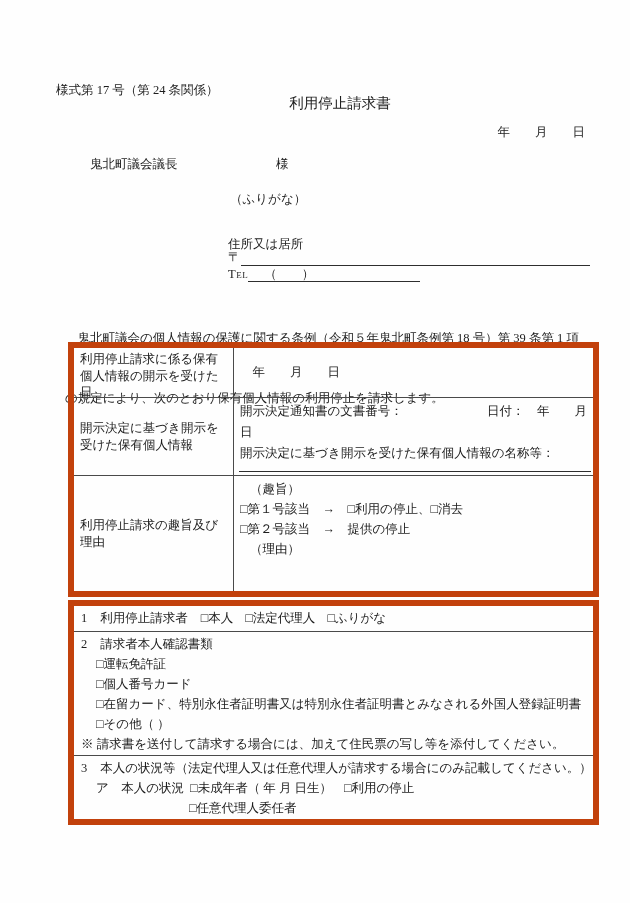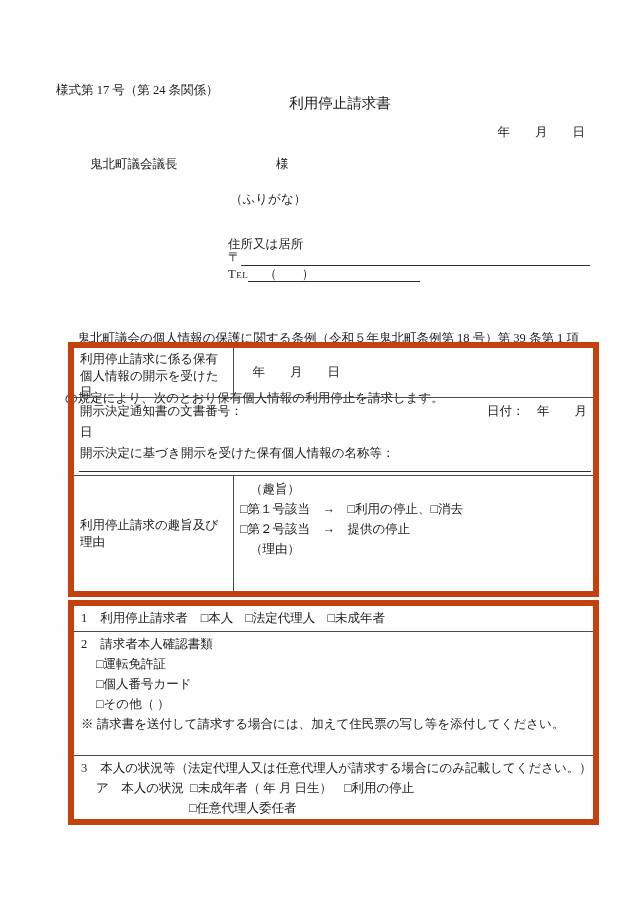--- a/index.html
+++ b/index.html
@@ -97,20 +97,21 @@
   </div>
 
   <div class="box box1">
     <div class="trow h50">
       <div class="lcell top">利用停止請求に係る保有個人情報の開示を受けた日</div>
       <div class="rcell middle">
           <span class="cline">　年　　月　　日</span>
         </div>
     </div>
     <div class="trow h78">
+      <div class="lcell">開示決定に基づき開示を受けた保有個人情報</div>
       <div class="rcell">
         <div class="flexline">
           <span>開示決定通知書の文書番号：</span>
           <span>日付：　年　　月</span>
         </div>
         <div class="cline">日</div>
         <div class="cline">開示決定に基づき開示を受けた保有個人情報の名称等：</div>
         <div class="cell-underline"></div>
       </div>
     </div>
@@ -124,29 +125,30 @@
       </div>
     </div>
   </div>
 
   <div class="box box2">
     <div class="crow h26">
       <span class="gap-r">1</span>
       <span class="gap-r">利用停止請求者</span>
       <span class="opt">□本人</span>
       <span class="opt">□法定代理人</span>
-      <span class="opt">□未成年者</span>
+      <span class="opt">□ふりがな</span>
     </div>
     <div class="crow h124">
       <div class="cline2 pad1 inline-flex-line">
         <span class="gap-r">2</span>
         <span>請求者本人確認書類</span>
       </div>
       <div class="cline2 pad2">□運転免許証</div>
       <div class="cline2 pad2">□個人番号カード</div>
+      <div class="cline2 pad2">□在留カード、特別永住者証明書又は特別永住者証明書とみなされる外国人登録証明書</div>
       <div class="cline2 pad2">□その他（ ）</div>
       <div class="cline2 pad1">※ 請求書を送付して請求する場合には、加えて住民票の写し等を添付してください。</div>
     </div>
     <div class="crow h63 last">
       <div class="cline2 pad1 inline-flex-line">
         <span class="gap-r">3</span>
         <span>本人の状況等（法定代理人又は任意代理人が請求する場合にのみ記載してください。）</span>
       </div>
       <div class="cline2 pad2 inline-flex-line">
         <span class="sub-gap">ア　本人の状況</span>

